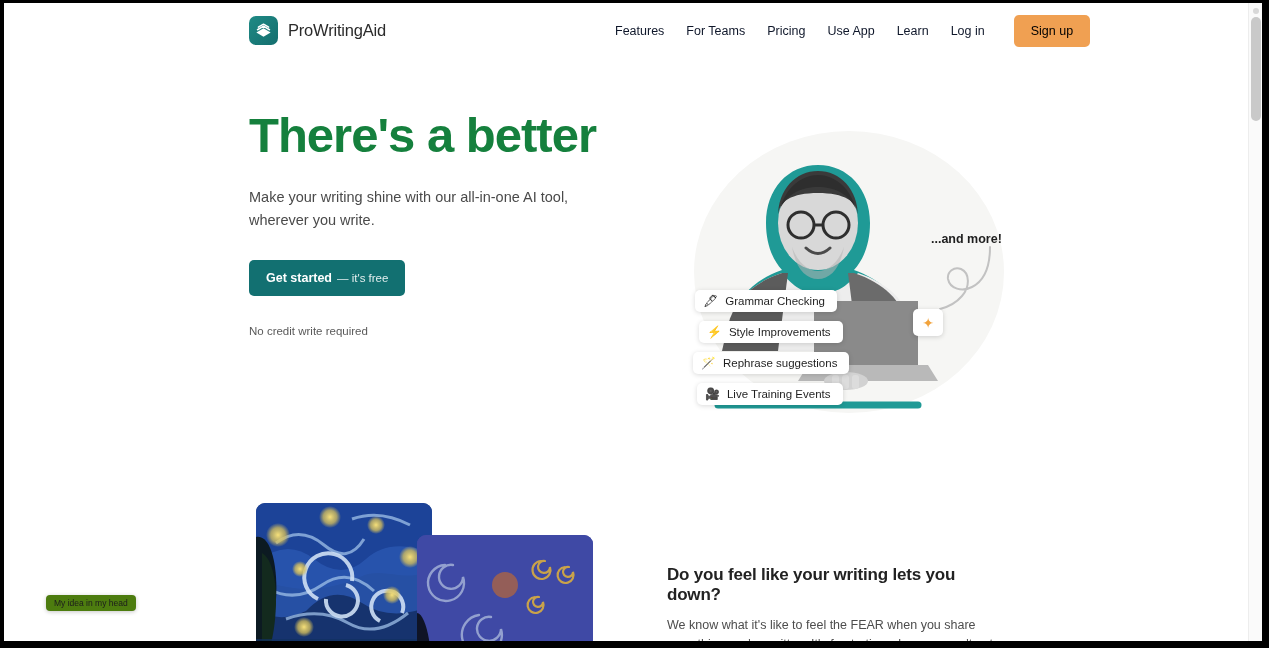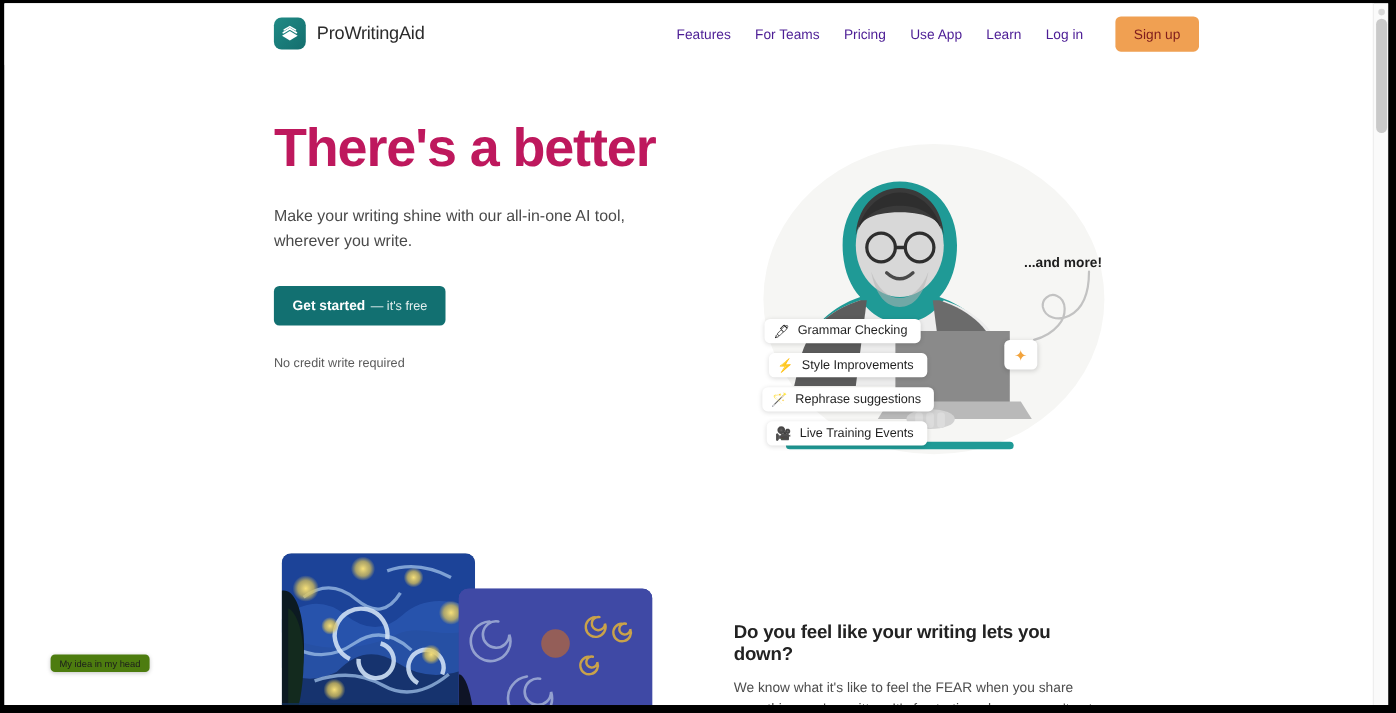--- a/index.html
+++ b/index.html
@@ -116,30 +116,30 @@
     position: absolute;
     left: 600px;
     top: 0;
     height: 56px;
     display: flex;
     align-items: center;
     gap: 0px;
   }
   nav#main-nav .nav-link {
     font-size: 12.5px;
-    color: #4c1d95;
+    color: #0f172a;
     text-decoration: none;
     padding: 6px 11px;
     white-space: nowrap;
     cursor: pointer;
   }
   #signup-button {
     margin-left: 18px;
     background: #f0a052;
-    color: #7f1d1d;
+    color: #000000;
     font-size: 12.5px;
     border: none;
     border-radius: 5px;
     padding: 9px 17px;
     cursor: pointer;
     font-family: "Liberation Sans", sans-serif;
     white-space: nowrap;
   }
 
   
@@ -153,21 +153,21 @@
   #hero-copy {
     position: absolute;
     left: 245px;
     top: 48px;
     width: 400px;
   }
   #hero-title {
     font-size: 49px;
     line-height: 57px;
     font-weight: bold;
-    color: #be185d;
+    color: #15803d;
     letter-spacing: -1px;
   }
   #hero-sub {
     margin-top: 22px;
     font-size: 14.5px;
     line-height: 23px;
     color: #4a4a4a;
     max-width: 330px;
   }
   #hero-actions {

